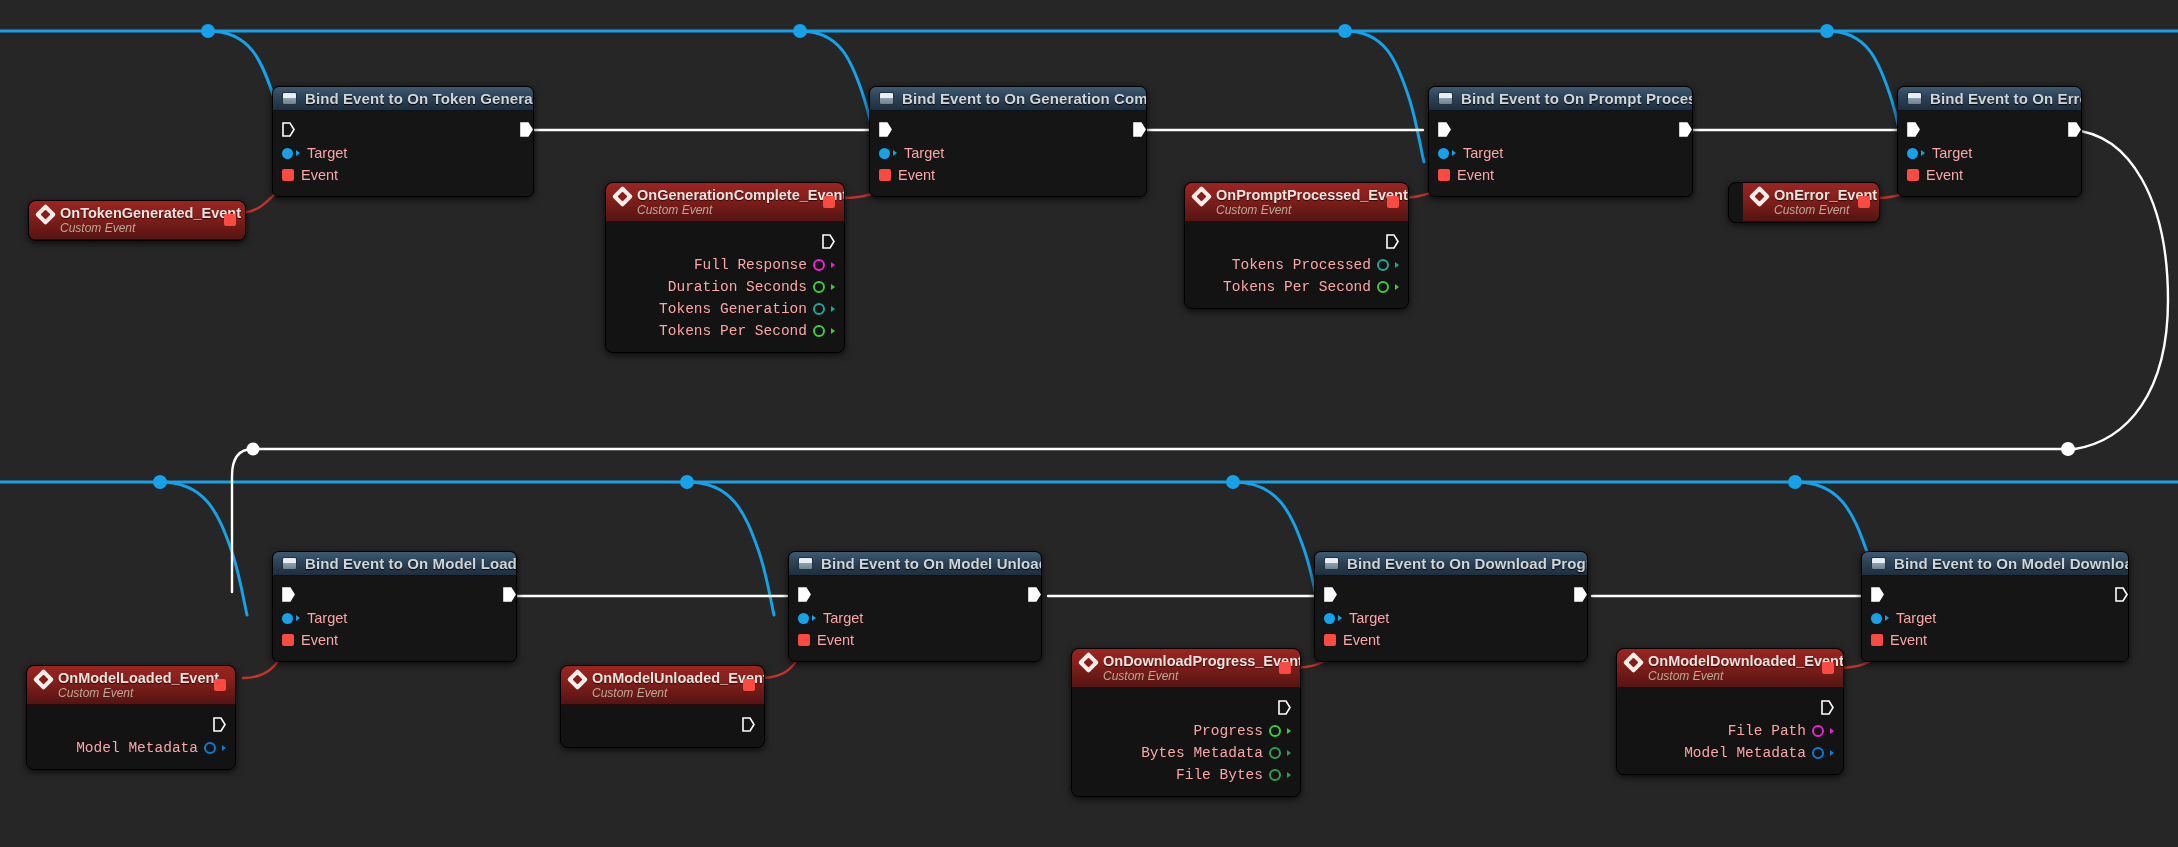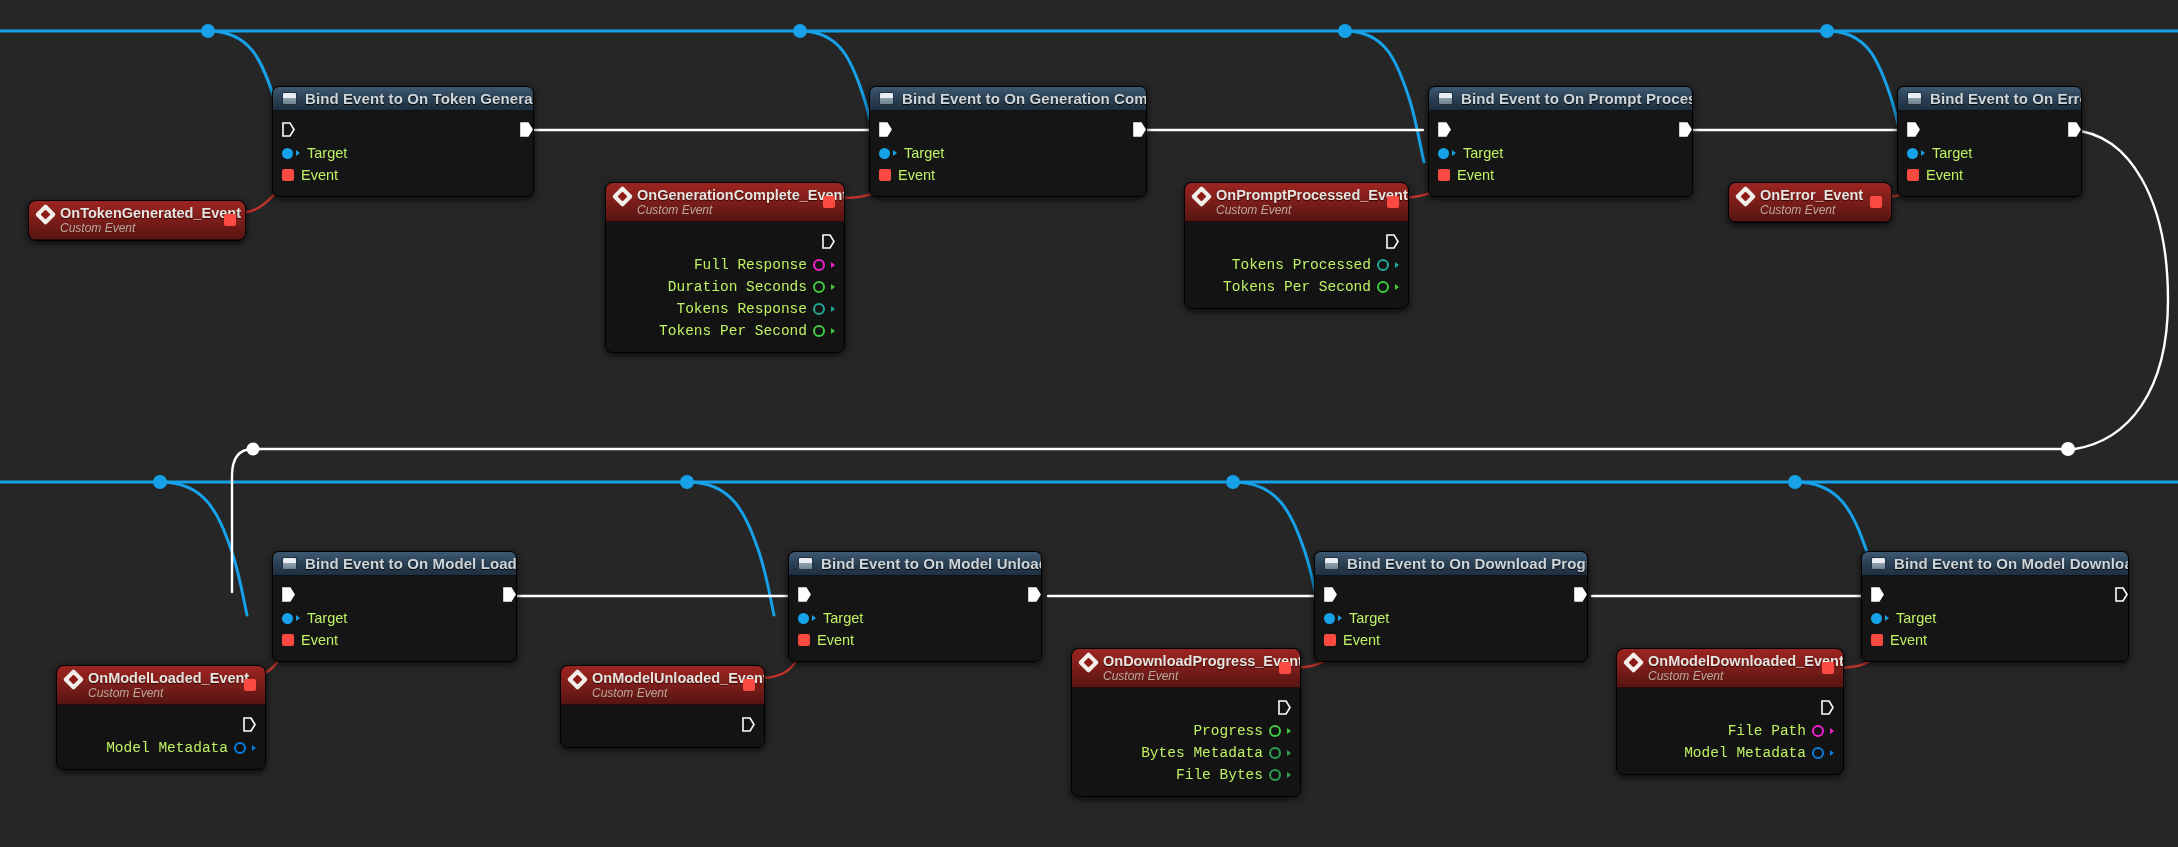--- a/index.html
+++ b/index.html
@@ -29,21 +29,21 @@
                    letter-spacing:.1px; text-shadow:0 1px 1px #000; white-space:nowrap;}
   .bind .body{ background:#151515; padding:5px 0 10px 0; position:relative; }
 
   .fn-icon{ width:15px; height:13px; border-radius:2px; flex:0 0 auto;
             background:linear-gradient(180deg,#e9eef2 0%,#e9eef2 42%,#8fa3b2 43%,#6e828f 100%);
             border:1px solid #23323e; }
 
   
   .row{ position:relative; height:22px; display:flex; align-items:center; }
   .row.exec{ height:26px; }
-  .lbl{ font-size:14.5px; color:#bef264; white-space:nowrap; }
+  .lbl{ font-size:14.5px; color:#fca5a5; white-space:nowrap; }
   .lbl.right{ margin-left:auto; }
 
   
   .exec-pin{ width:13px; height:15px; flex:0 0 auto; position:relative; }
   .exec-pin svg{ display:block; }
 
   
   .dot{ width:11px; height:11px; border-radius:50%; flex:0 0 auto; }
   .dot.hollow{ width:12px; height:12px; border-radius:50%; background:transparent;
                border:2.5px solid currentColor; }
@@ -282,21 +282,21 @@
         <span class="lbl right">Full Response</span>
         <span class="dot hollow" style="color:#f020d0"></span>
         <span class="arrowtip" style="color:#f020d0; margin-left:0"></span>
       </div>
       <div class="row out-right">
         <span class="lbl right">Duration Seconds</span>
         <span class="dot hollow" style="color:#3ecc3e"></span>
         <span class="arrowtip" style="color:#3ecc3e; margin-left:0"></span>
       </div>
       <div class="row out-right">
-        <span class="lbl right">Tokens Response</span>
+        <span class="lbl right">Tokens Generation</span>
         <span class="dot hollow" style="color:#1fa89a"></span>
         <span class="arrowtip" style="color:#1fa89a; margin-left:0"></span>
       </div>
       <div class="row out-right">
         <span class="lbl right">Tokens Per Second</span>
         <span class="dot hollow" style="color:#3ecc3e"></span>
         <span class="arrowtip" style="color:#3ecc3e; margin-left:0"></span>
       </div>
     </div>
   </div>
@@ -324,21 +324,21 @@
         <span class="arrowtip" style="color:#1fa89a; margin-left:0"></span>
       </div>
       <div class="row out-right">
         <span class="lbl right">Tokens Per Second</span>
         <span class="dot hollow" style="color:#3ecc3e"></span>
         <span class="arrowtip" style="color:#3ecc3e; margin-left:0"></span>
       </div>
     </div>
   </div>
 
-  <div class="node evt" style="left:1728px; top:182px; width:164px;">
+  <div class="node evt" style="left:1728px; top:182px; width:152px;padding-left:14px;">
     <div class="hdr">
       <span class="diamond"></span>
       <span class="txt">
         <span class="ttl">OnError_Event</span>
         <span class="sub">Custom Event</span>
       </span>
       <span class="sq delegate"></span>
     </div>
   </div>
 
@@ -455,21 +455,21 @@
         <span class="arrowtip" style="color:#16a1e8; margin-left:-4px"></span>
         <span class="lbl">Target</span>
       </div>
       <div class="row in-left">
         <span class="sq"></span>
         <span class="lbl">Event</span>
       </div>
     </div>
   </div>
 
-  <div class="node evt" style="left:56px; top:665px; width:210px;">
+  <div class="node evt" style="left:26px; top:665px; width:210px;">
     <div class="hdr">
       <span class="diamond"></span>
       <span class="txt">
         <span class="ttl">OnModelLoaded_Event</span>
         <span class="sub">Custom Event</span>
       </span>
       <span class="sq delegate"></span>
     </div>
     <div class="body">
       <div class="row exec out-right">

